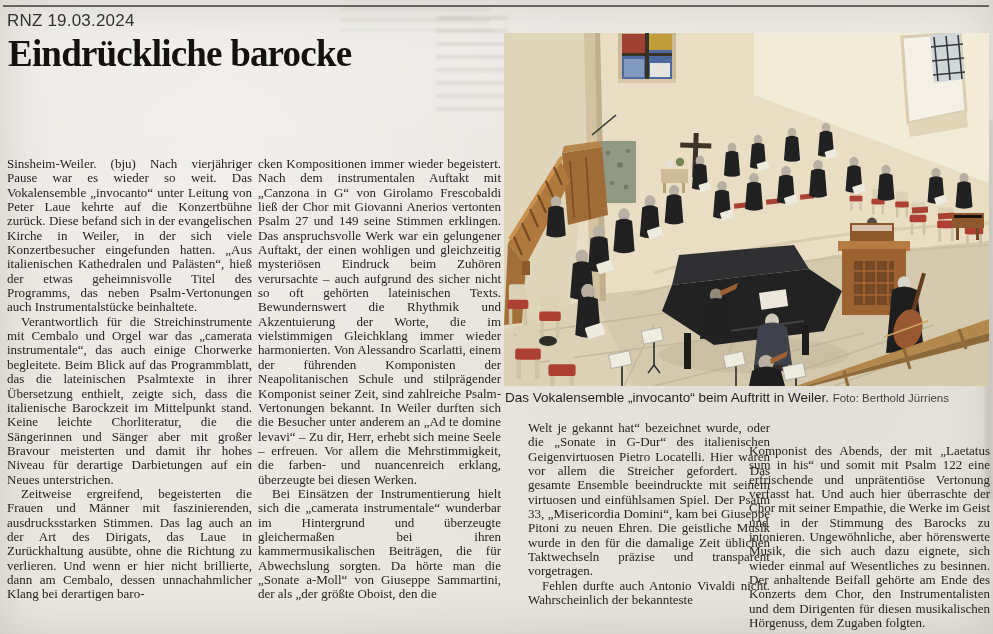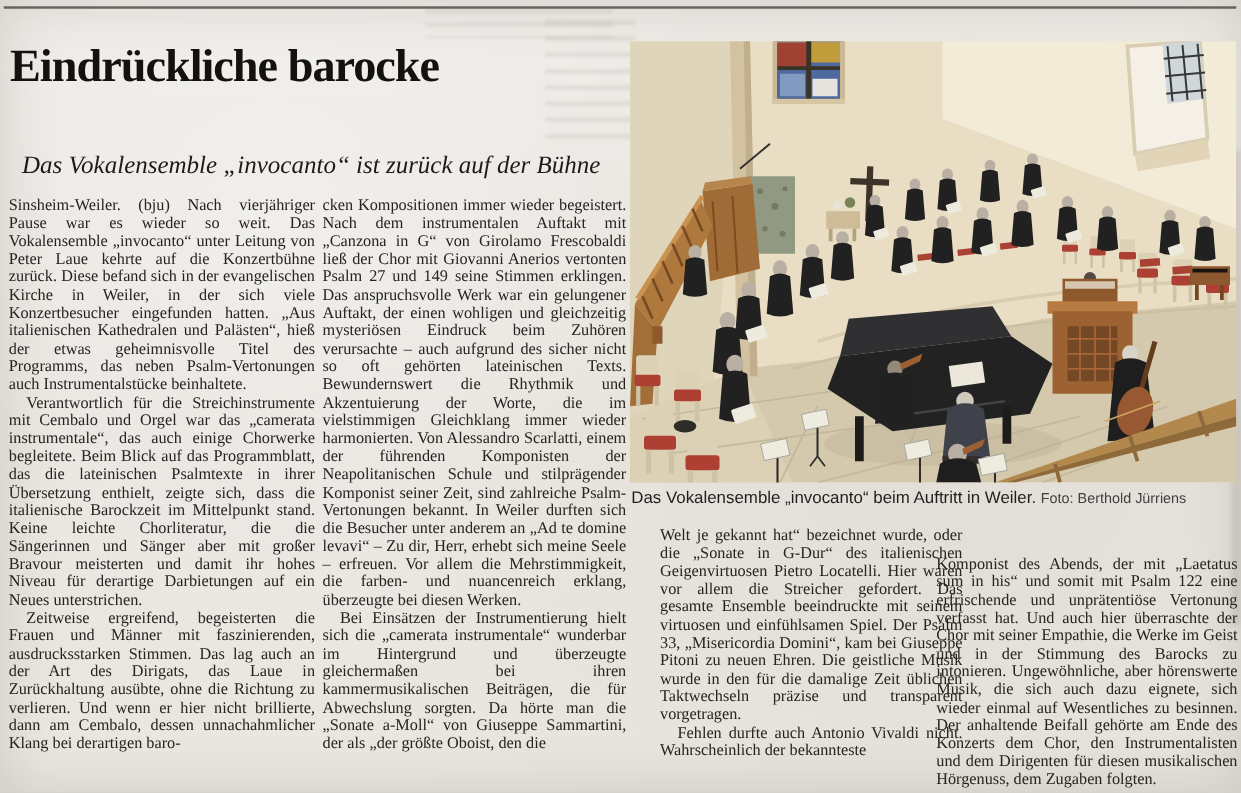--- a/index.html
+++ b/index.html
@@ -43,24 +43,24 @@
 </head>
 <body>
 
 <div class="page">
 
   <div class="abs toprule"></div>
   <div class="abs bleed bleed1"></div>
   <div class="abs bleed bleed2"></div>
   <div class="abs bleed bleed3"></div>
 
+  <div class="abs masthead">RNZ 19.03.2024</div>
 
   <h1 class="abs headline"><span>Eindrückliche barocke</span><br></h1>
 
-  <div class="abs subhead">Das Vokalensemble „invocanto“ ist zurück auf der Bühne</div>
 
   <div class="col" id="col1">
     <p><span class="lead">Sinsheim-Weiler.</span> <span>(bju)</span> <span>Nach vierjähriger Pause war es wieder so weit. Das Vokalensemble „invocanto“ unter Leitung von Peter Laue kehrte auf die Konzertbühne zurück. Diese befand sich in der evangelischen Kirche in Weiler, in der sich viele Konzertbesucher eingefunden hatten. „Aus italienischen Kathedralen und Palästen“, hieß der etwas geheimnisvolle Titel des Programms, das neben Psalm-Vertonungen auch Instrumentalstücke beinhaltete.</span></p>
     <p class="indent">Verantwortlich für die Streichinstrumente mit Cembalo und Orgel war das „camerata instrumentale“, das auch einige Chorwerke begleitete. Beim Blick auf das Programmblatt, das die lateinischen Psalmtexte in ihrer Übersetzung enthielt, zeigte sich, dass die italienische Barockzeit im Mittelpunkt stand. Keine leichte Chorliteratur, die die Sängerinnen und Sänger aber mit großer Bravour meisterten und damit ihr hohes Niveau für derartige Darbietungen auf ein Neues unterstrichen.</p>
     <p class="indent">Zeitweise ergreifend, begeisterten die Frauen und Männer mit faszinierenden, ausdrucksstarken Stimmen. Das lag auch an der Art des Dirigats, das Laue in Zurückhaltung ausübte, ohne die Richtung zu verlieren. Und wenn er hier nicht brillierte, dann am Cembalo, dessen unnachahmlicher Klang bei derartigen baro-</p>
   </div>
 
   <div class="col" id="col2">
     <p>cken Kompositionen immer wieder begeistert. Nach dem instrumentalen Auftakt mit „Canzona in G“ von Girolamo Frescobaldi ließ der Chor mit Giovanni Anerios vertonten Psalm 27 und 149 seine Stimmen erklingen. Das anspruchsvolle Werk war ein gelungener Auftakt, der einen wohligen und gleichzeitig mysteriösen Eindruck beim Zuhören verursachte – auch aufgrund des sicher nicht so oft gehörten lateinischen Texts. Bewundernswert die Rhythmik und Akzentuierung der Worte, die im vielstimmigen Gleichklang immer wieder harmonierten. Von Alessandro Scarlatti, einem der führenden Komponisten der Neapolitanischen Schule und stilprägender Komponist seiner Zeit, sind zahlreiche Psalm-Vertonungen bekannt. In Weiler durften sich die Besucher unter anderem an „Ad te domine levavi“ – Zu dir, Herr, erhebt sich meine Seele – erfreuen. Vor allem die Mehrstimmigkeit, die farben- und nuancenreich erklang, überzeugte bei diesen Werken.</p>
     <p class="indent">Bei Einsätzen der Instrumentierung hielt sich die „camerata instrumentale“ wunderbar im Hintergrund und überzeugte gleichermaßen bei ihren kammermusikalischen Beiträgen, die für Abwechslung sorgten. Da hörte man die „Sonate a-Moll“ von Giuseppe Sammartini, der als „der größte Oboist, den die</p>

